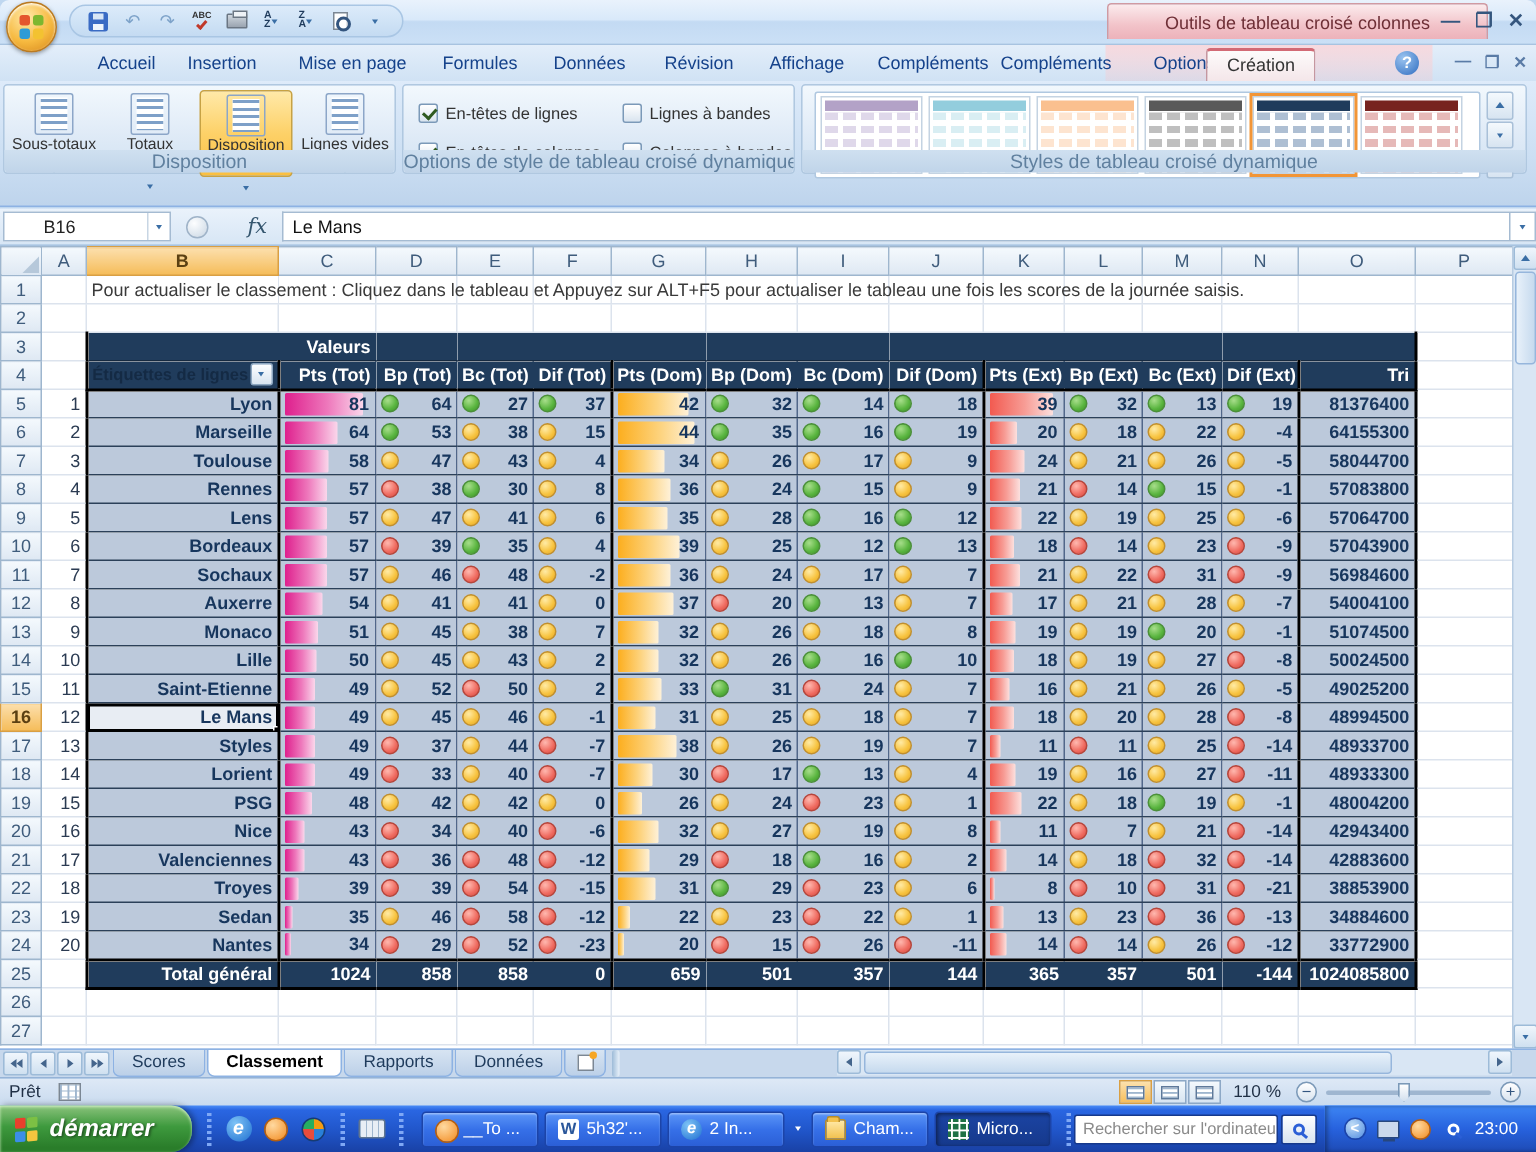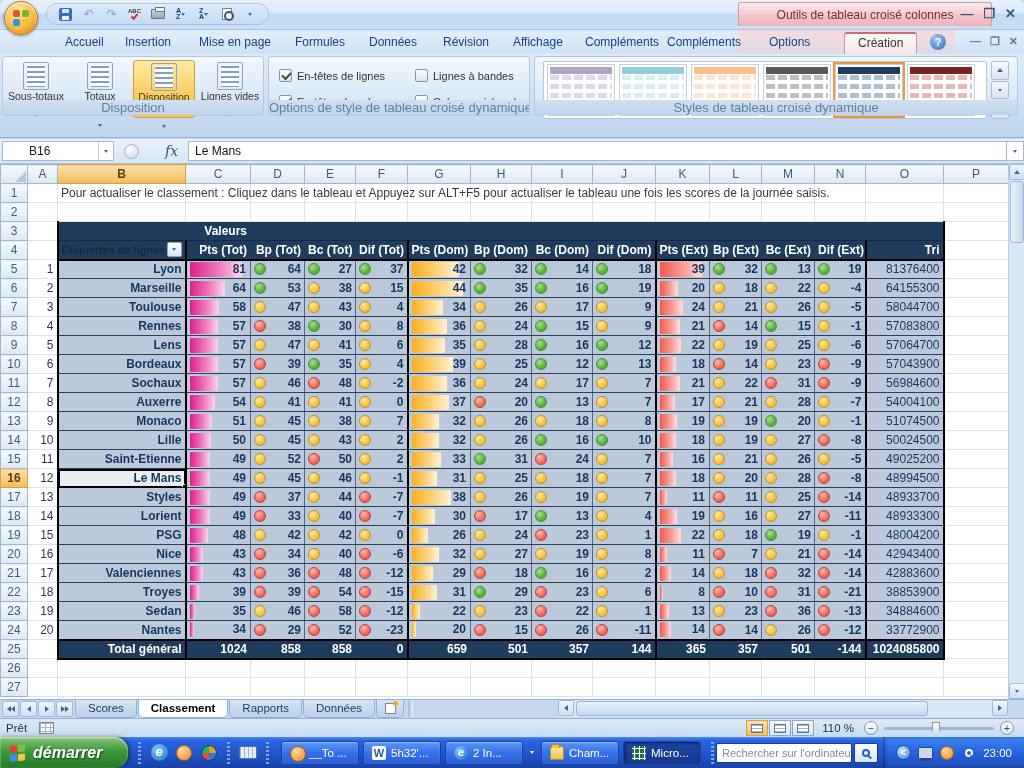--- a/index.html
+++ b/index.html
@@ -108,21 +108,21 @@
   .ch.sel,.rh.sel { background:linear-gradient(180deg,#FCDFAC,#F5BC58); border-color:#D99F43; color:#5B4012; font-weight:bold; }
   .corner { position:relative; }
   .corner:after { content:""; position:absolute; right:1px; bottom:1px; width:0; height:0;
     border-left:11px solid transparent; border-bottom:11px solid #B6C8DA; }
   .c { background:#fff; border-right:1px solid #DCE3ED; border-bottom:1px solid #DCE3ED; }
   .rk { color:#2B3B52; font-size:11px; }
   .b { background:#BCC9DB; border-right:1px solid #51678A; border-bottom:1px solid #2B4059; color:#17365D; font-weight:bold; }
   .n { background:#203C5C; border-right:1px solid #203C5C; border-bottom:1px solid #16293F; color:#fff; font-weight:bold; }
   .n.hd { text-align:left; font-size:11px; padding-left:4px; }
   .tl { text-align:center; }
-  .tri { font-weight:400; }
+  .tri { font-weight:700; }
   .tnum { text-align:right; }
   .bl2 { border-left:2px solid #000 !important; }
   .br2 { border-right:2px solid #000 !important; }
   .gl  { border-left:2px solid #000 !important; }
   .bb2 { border-bottom:2px solid #000 !important; }
   .tt2 { border-top:2px solid #000 !important; }
   .notec { position:relative; overflow:visible !important; }
   .note { position:absolute; left:3px; top:2px; font-weight:400; color:#3A3A3A; font-size:12px; z-index:5; text-align:left; }
   .vc { display:flex; align-items:center; justify-content:space-between; }
   .ic { width:12px; height:12px; border-radius:50%; flex:0 0 auto; }
@@ -296,21 +296,21 @@
     <span class="rtab" style="left:52px">Accueil</span>
     <span class="rtab" style="left:112px">Insertion</span>
     <span class="rtab" style="left:186px">Mise en page</span>
     <span class="rtab" style="left:282px">Formules</span>
     <span class="rtab" style="left:356px">Données</span>
     <span class="rtab" style="left:430px">Révision</span>
     <span class="rtab" style="left:500px">Affichage</span>
     <span class="rtab" style="left:572px">Compléments</span>
     <span class="rtab" style="left:654px">Compléments</span>
     <span class="rtab" style="left:756px">Options</span>
-    <span class="rtab active" style="left:844px">Création</span>
+    <span class="rtab active" style="left:804px">Création</span>
     <span class="helpbtn">?</span>
     <div class="wbctl">
       <span>—</span>
       <span>❐</span>
       <span>✕</span>
     </div>
   </div>
 
   <div id="ribbon">
     <div class="rgroup" style="left:2px; width:262px;">

